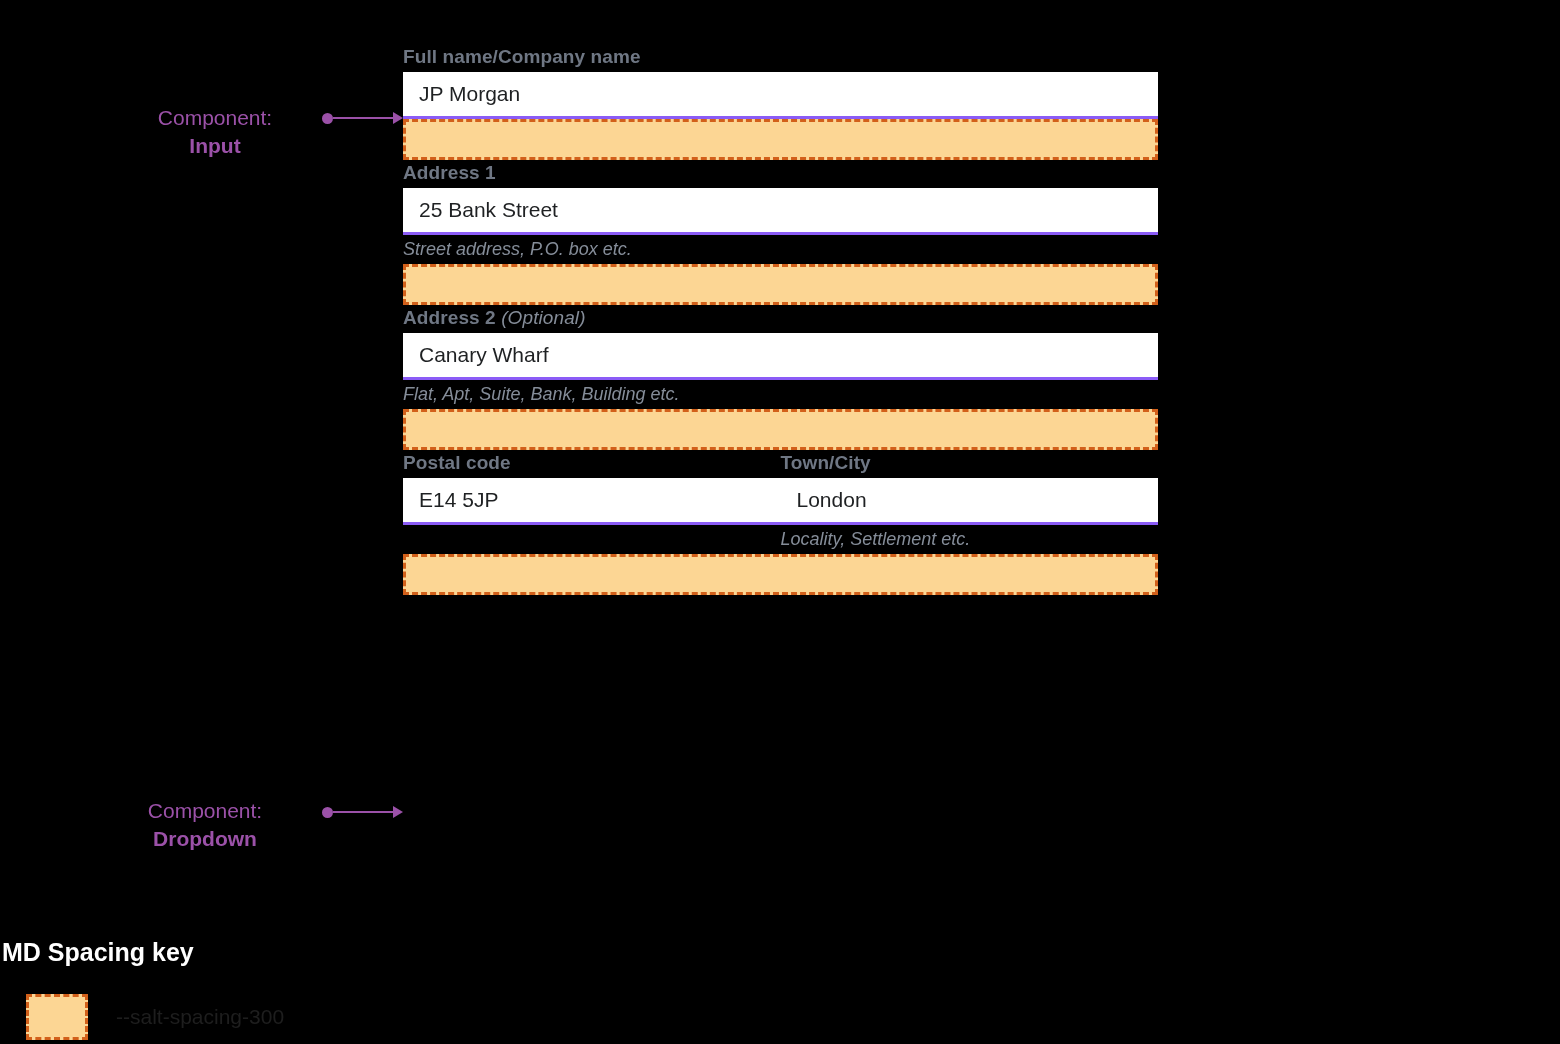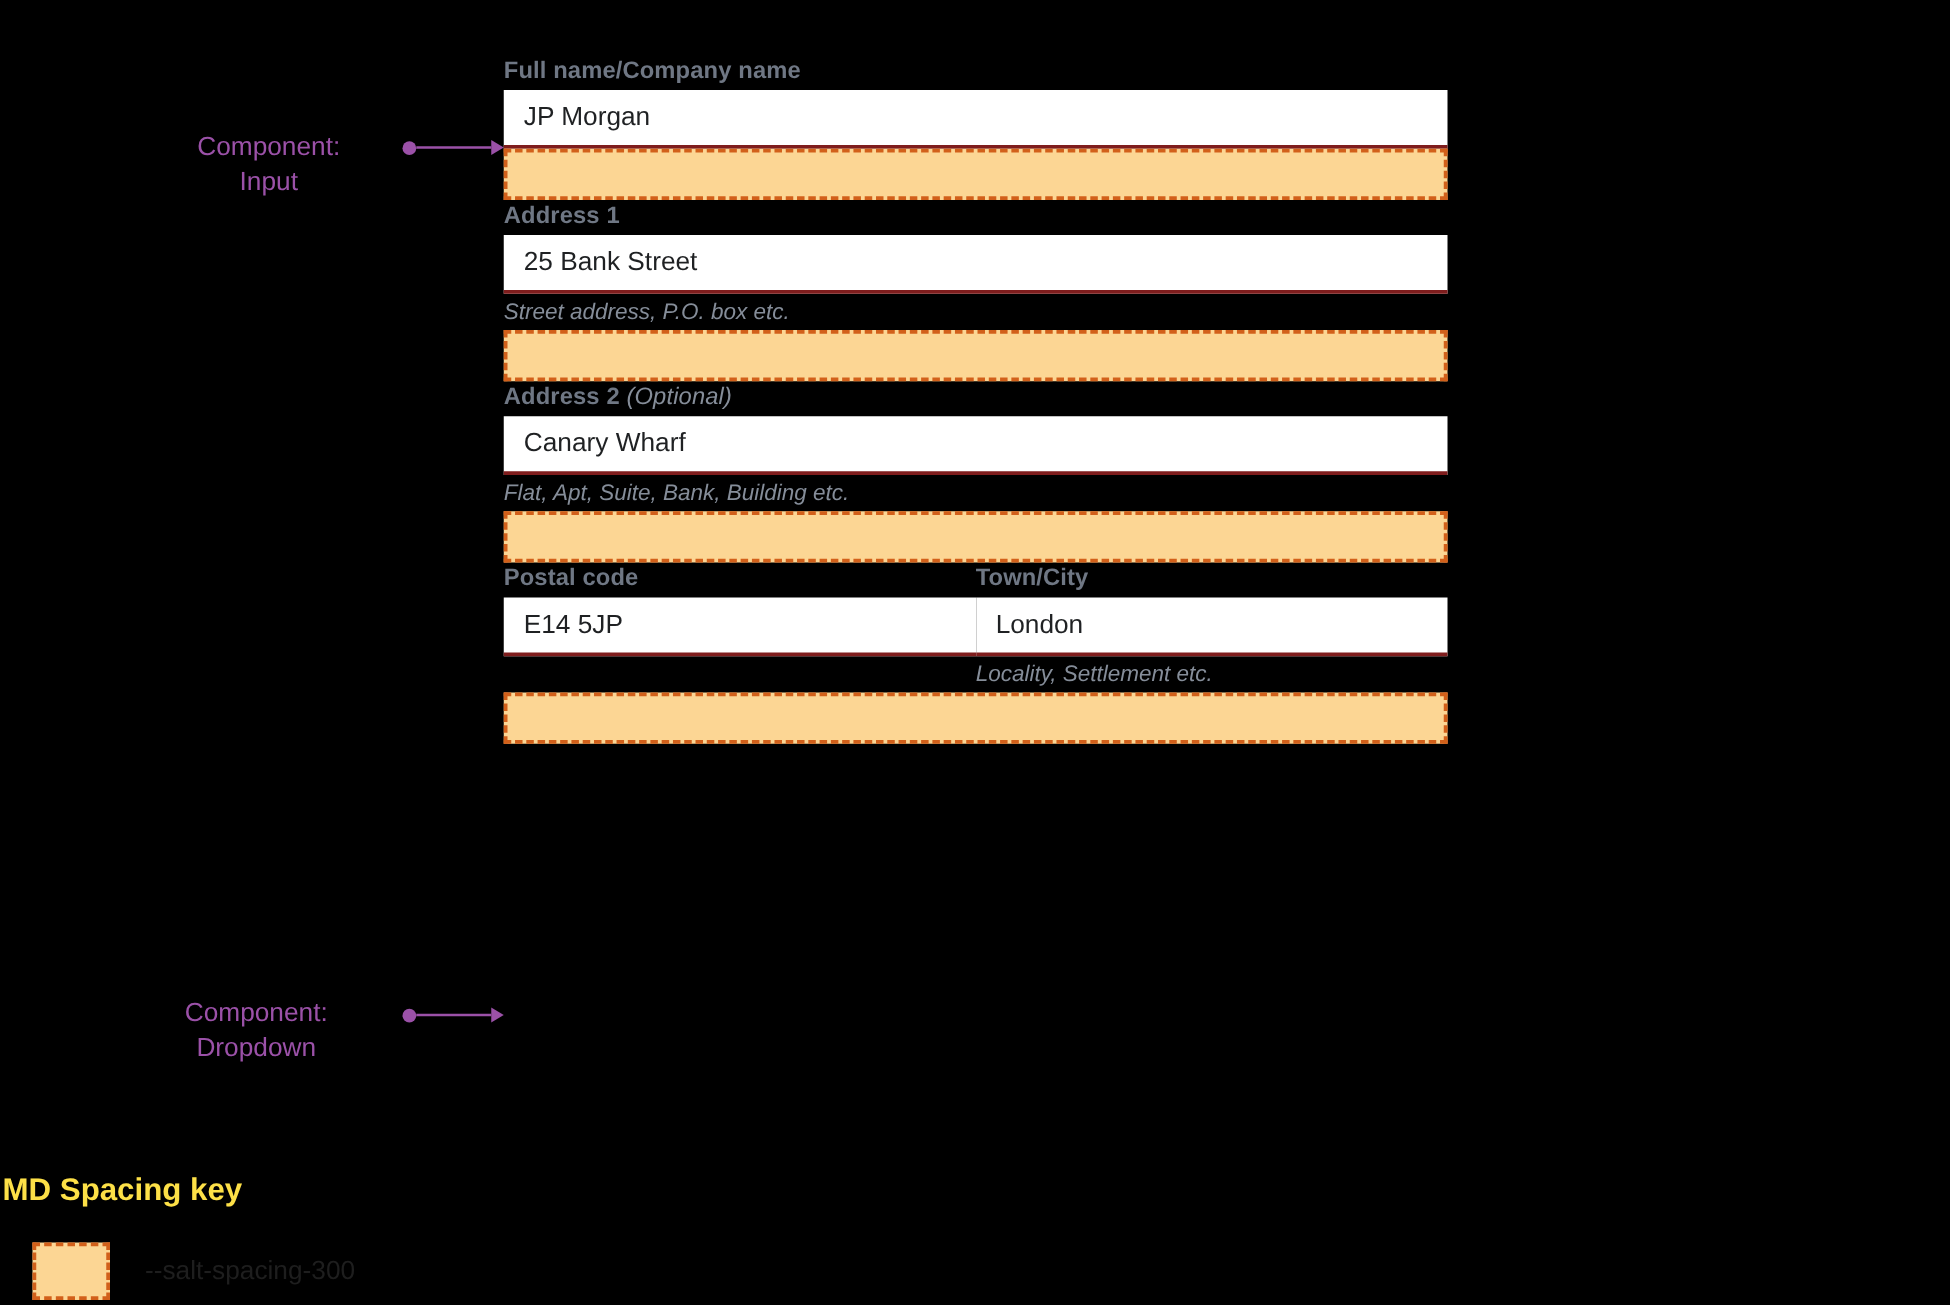--- a/index.html
+++ b/index.html
@@ -24,21 +24,21 @@
   
   .annotation {
     position: absolute;
     color: #9B51A8;
     font-size: 21px;
     line-height: 1.35;
     text-align: center;
     white-space: nowrap;
   }
   .annotation .ann-label { display: block; font-weight: 400; }
-  .annotation .ann-value { display: block; font-weight: 400; }
+  .annotation .ann-value { display: block; font-weight: 700; }
 
   .ann-connector {
     position: absolute;
     height: 22px;
     display: flex;
     align-items: center;
   }
   .ann-dot {
     width: 11px;
     height: 11px;
@@ -90,21 +90,21 @@
     margin: 0;
     padding: 1px 0 2px 0;
   }
 
   .input {
     box-sizing: border-box;
     width: 100%;
     height: 47px;
     background: #FFFFFF;
     border: none;
-    border-bottom: 3px solid #7f1d1d;
+    border-bottom: 3px solid #8b5cf6;
     display: flex;
     align-items: center;
     padding: 0 16px;
     font-size: 21px;
     color: #1F2123;
     font-family: "Liberation Sans", sans-serif;
   }
   .input.placeholder { color: #8F949B; }
 
   .dropdown {
@@ -131,21 +131,21 @@
   .row > .col { flex: 1 1 0; }
 
   
   .key {
     position: absolute;
     left: 0px;
     top: 936px;
     width: 520px;
   }
   .key-title {
-    color: #fde047;
+    color: #ffffff;
     font-size: 25px;
     font-weight: 700;
     margin: 0 0 26px 0;
     padding-left: 2px;
     line-height: 32px;
   }
   .key-row {
     display: flex;
     align-items: center;
     margin-left: 24px;

